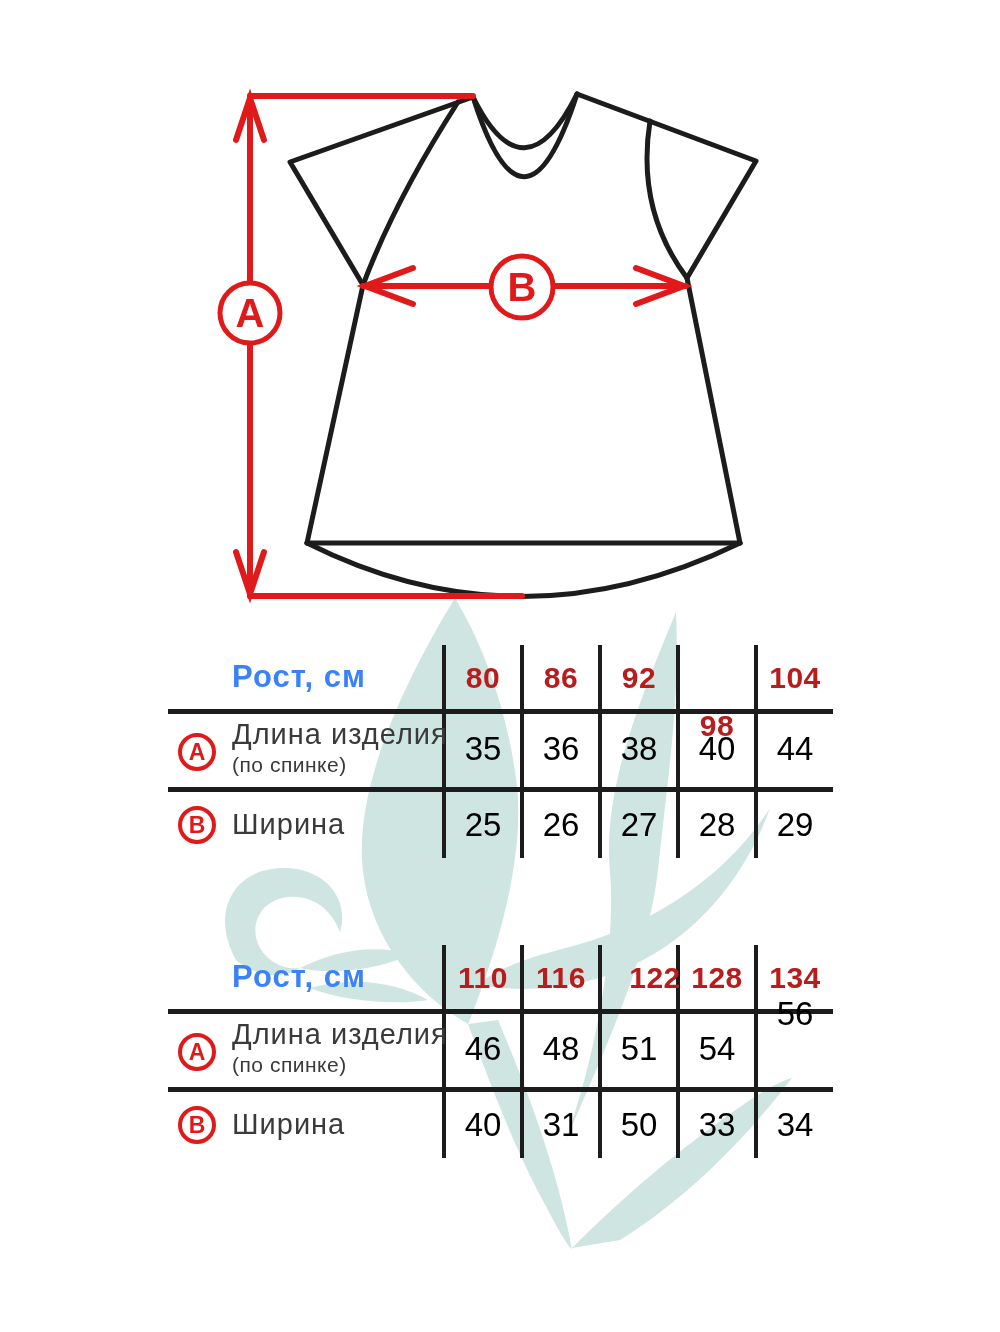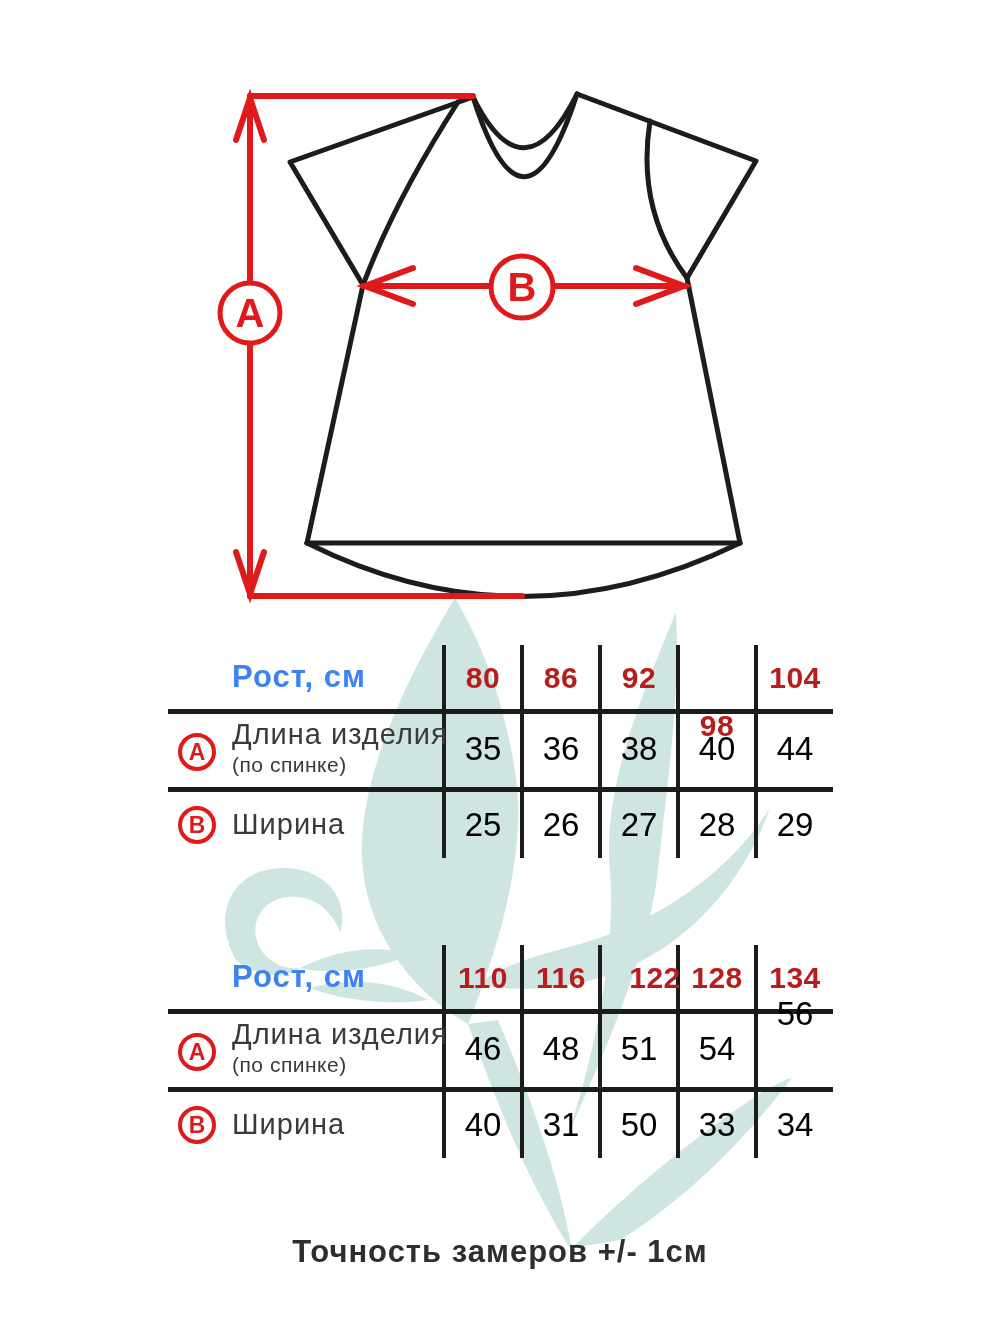--- a/index.html
+++ b/index.html
@@ -137,15 +137,14 @@
 
     <div class="abs marker-circle" style="left:178px;top:1106px;">B</div>
     <div class="abs row-label" style="left:232px;top:1108px;">Ширина</div>
     <div class="abs cell-val" style="left:444px;top:1106px;">40</div>
     <div class="abs cell-val" style="left:522px;top:1106px;">31</div>
     <div class="abs cell-val" style="left:600px;top:1106px;">50</div>
     <div class="abs cell-val" style="left:678px;top:1106px;">33</div>
     <div class="abs cell-val" style="left:756px;top:1106px;">34</div>
   </div>
 
-  <div class="abs footer-note">Точность замеров +/- 1см</div>
 
 </div>
 
 </body></html>

